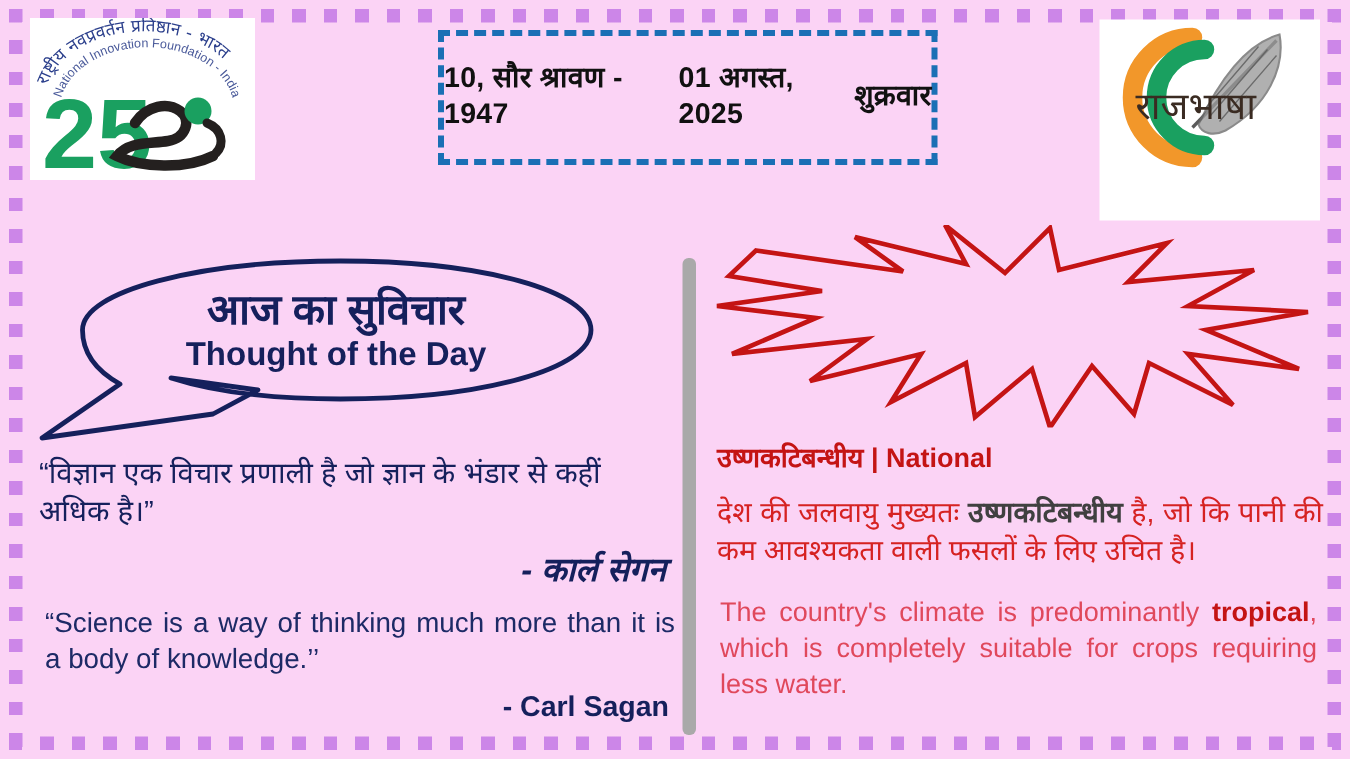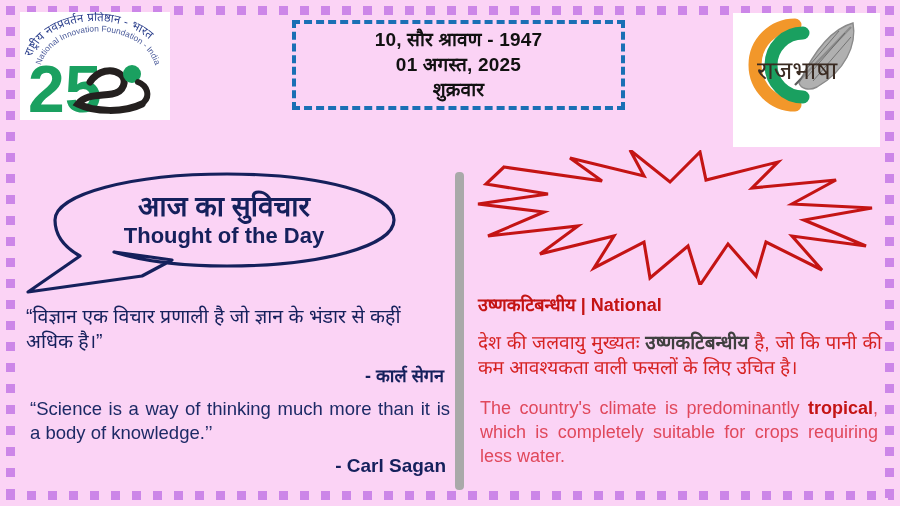--- a/index.html
+++ b/index.html
@@ -72,21 +72,20 @@
   
   #date-banner {
     position: absolute;
     left: 292px;
     top: 20px;
     width: 333px;
     height: 90px;
     border: 4px dashed #1a6fb5;
     box-sizing: border-box;
     display: flex;
-    flex-direction: column;
     align-items: center;
     justify-content: center;
     gap: 1px;
   }
   #date-banner div {
     font-weight: bold;
     font-size: 19px;
     color: #111111;
     line-height: 1.25;
     letter-spacing: 0.2px;
@@ -142,23 +141,24 @@
   .quote-hi {
     margin: 2px 0 0 4px;
     font-size: 19.5px;
     color: #15205c;
     line-height: 1.3;
     width: 424px;
   }
   .attrib-hi {
     margin: 8px 6px 0 0;
     text-align: right;
-    font-size: 18px;
+    font-size: 22px;
     font-weight: bold;
     color: #15205c;
+    font-style: italic;
   }
   .quote-en {
     margin: 10px 0 0 8px;
     width: 420px;
     font-size: 18.5px;
     color: #1d2a66;
     line-height: 1.3;
     text-align: justify;
   }
   .attrib-en {

